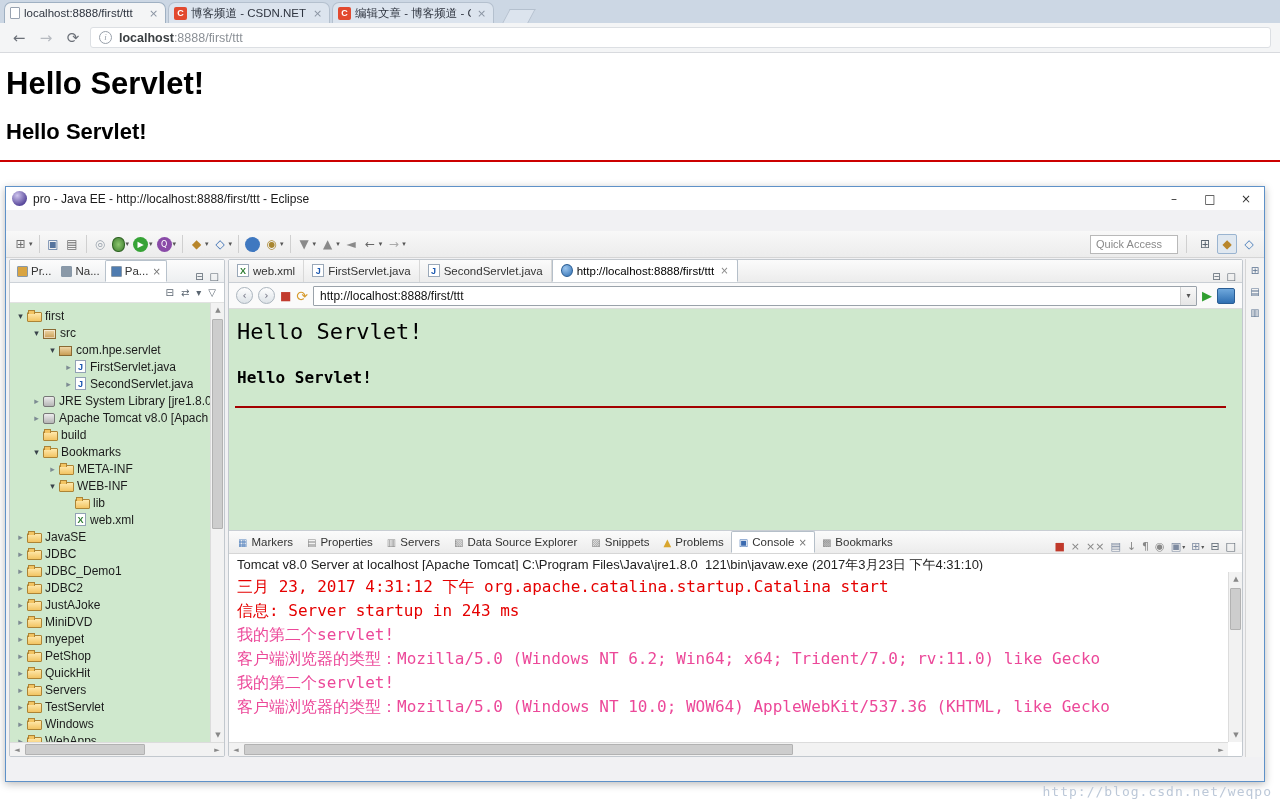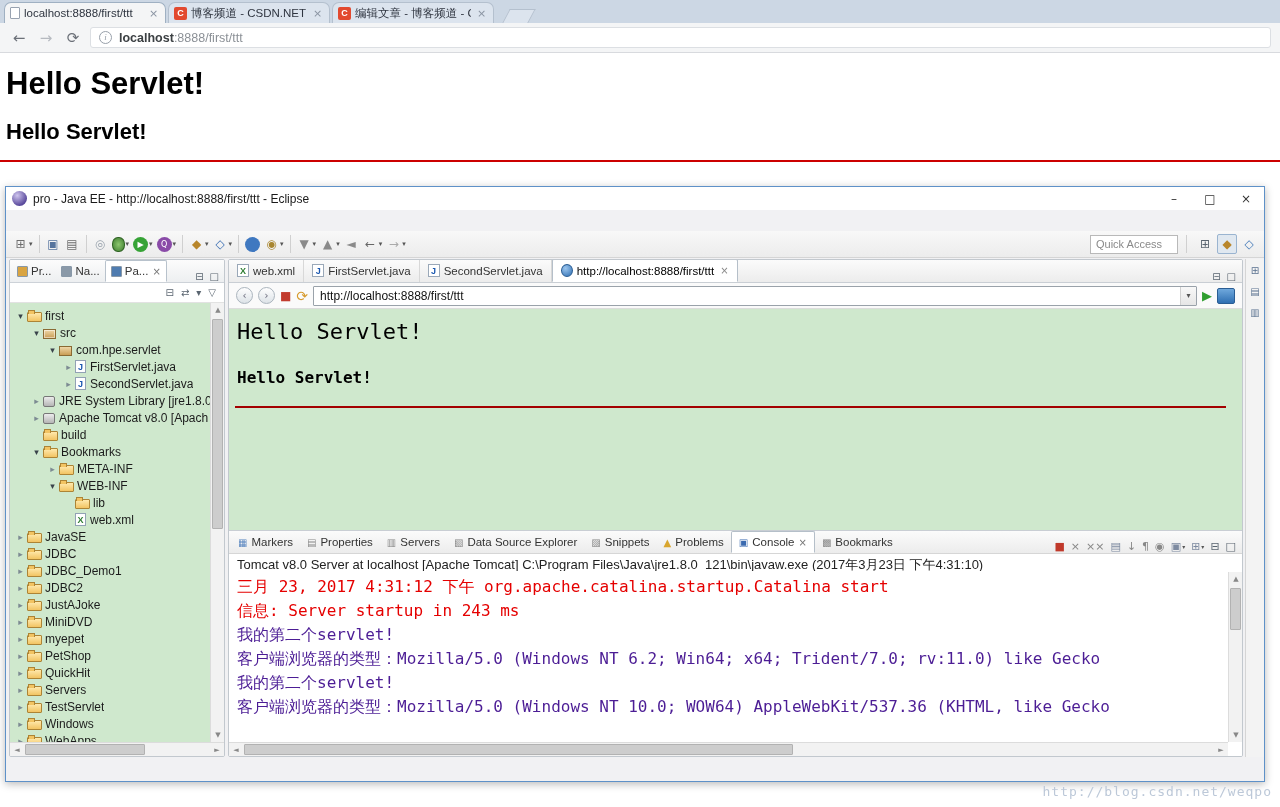--- a/index.html
+++ b/index.html
@@ -185,21 +185,21 @@
   .c-close{color:#777;font-size:10px;}
   #c-right{margin-left:auto;display:flex;align-items:center;gap:6px;padding-right:6px;}
   .c-tool{font-size:11px;display:flex;align-items:center;}
   .c-tool .tb-dd{font-size:6px;}
   #c-header{position:absolute;top:23px;left:0;right:0;height:17px;font-size:13px;color:#222;
             padding:2px 0 0 8px;white-space:nowrap;overflow:hidden;background:#fff;}
   #c-out{position:absolute;top:41px;left:0;right:14px;bottom:14px;overflow:hidden;
          padding:3px 0 0 8px;background:#fff;font-family:"DejaVu Sans Mono",monospace;
          font-size:16px;line-height:24px;white-space:pre;}
   .c-line.red{color:#e50000;}
-  .c-line.black{color:#4c1d95;}
+  .c-line.black{color:#ec4899;}
   #c-vscroll{top:41px;right:0;bottom:14px;}
   #c-vthumb{left:1px;right:1px;top:16px;height:42px;}
   #c-hscroll{left:0;right:14px;bottom:0;}
   #c-hthumb{top:1px;bottom:1px;left:15px;width:55%;}
 
   
   #rightbar{position:absolute;right:0;top:1px;width:19px;bottom:1px;background:#f3f3f3;
             border-left:1px solid #d5d5d5;display:flex;flex-direction:column;align-items:center;
             padding-top:6px;gap:10px;}
   .rb-ic{font-size:10px;}

